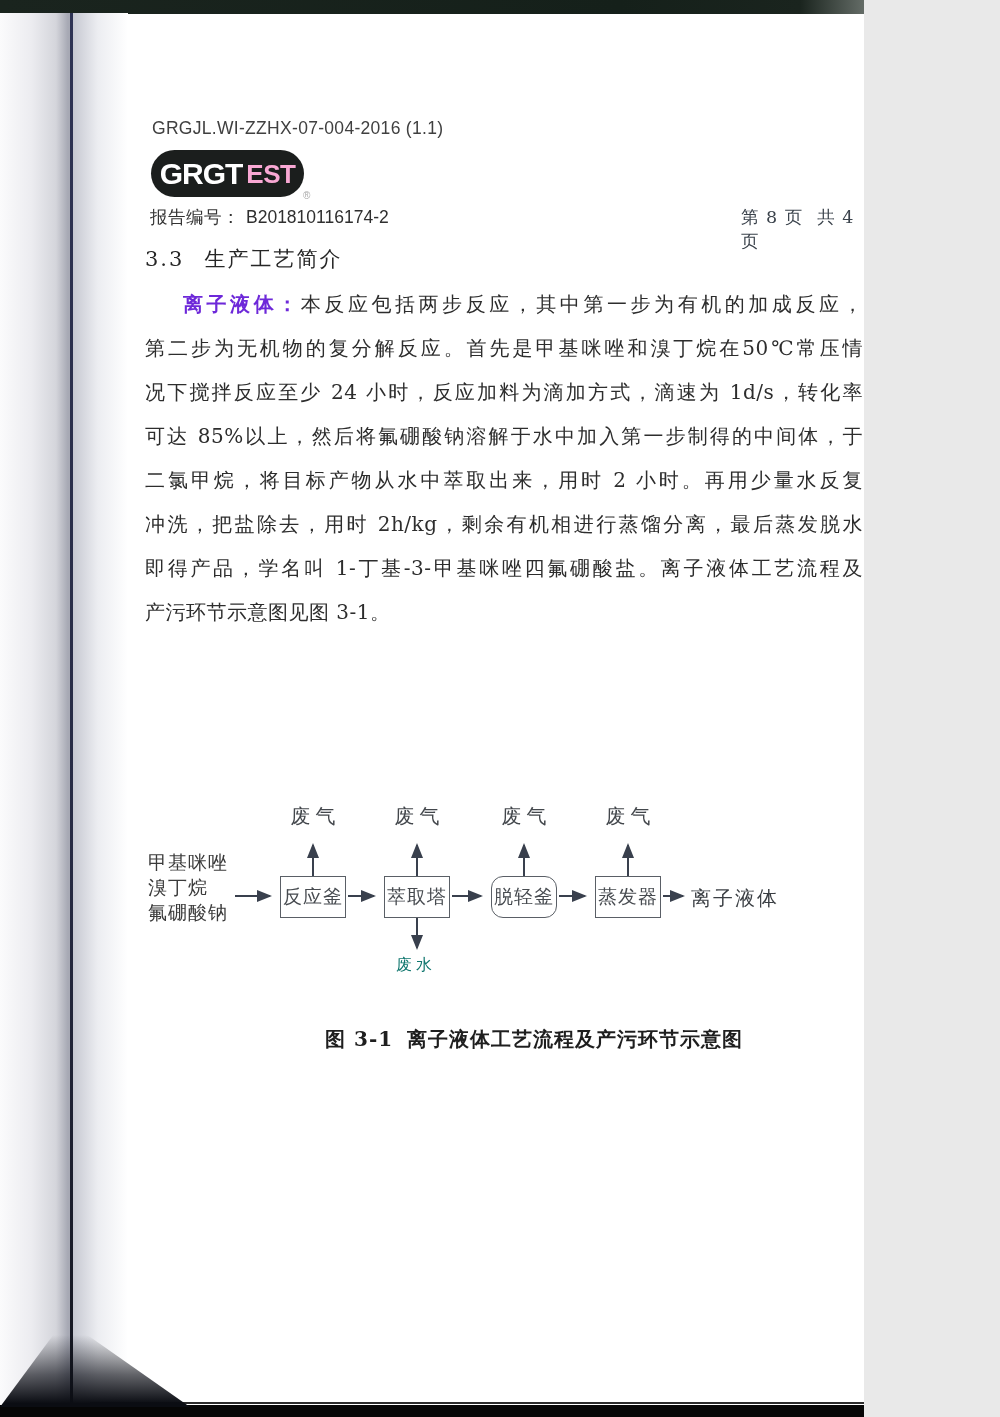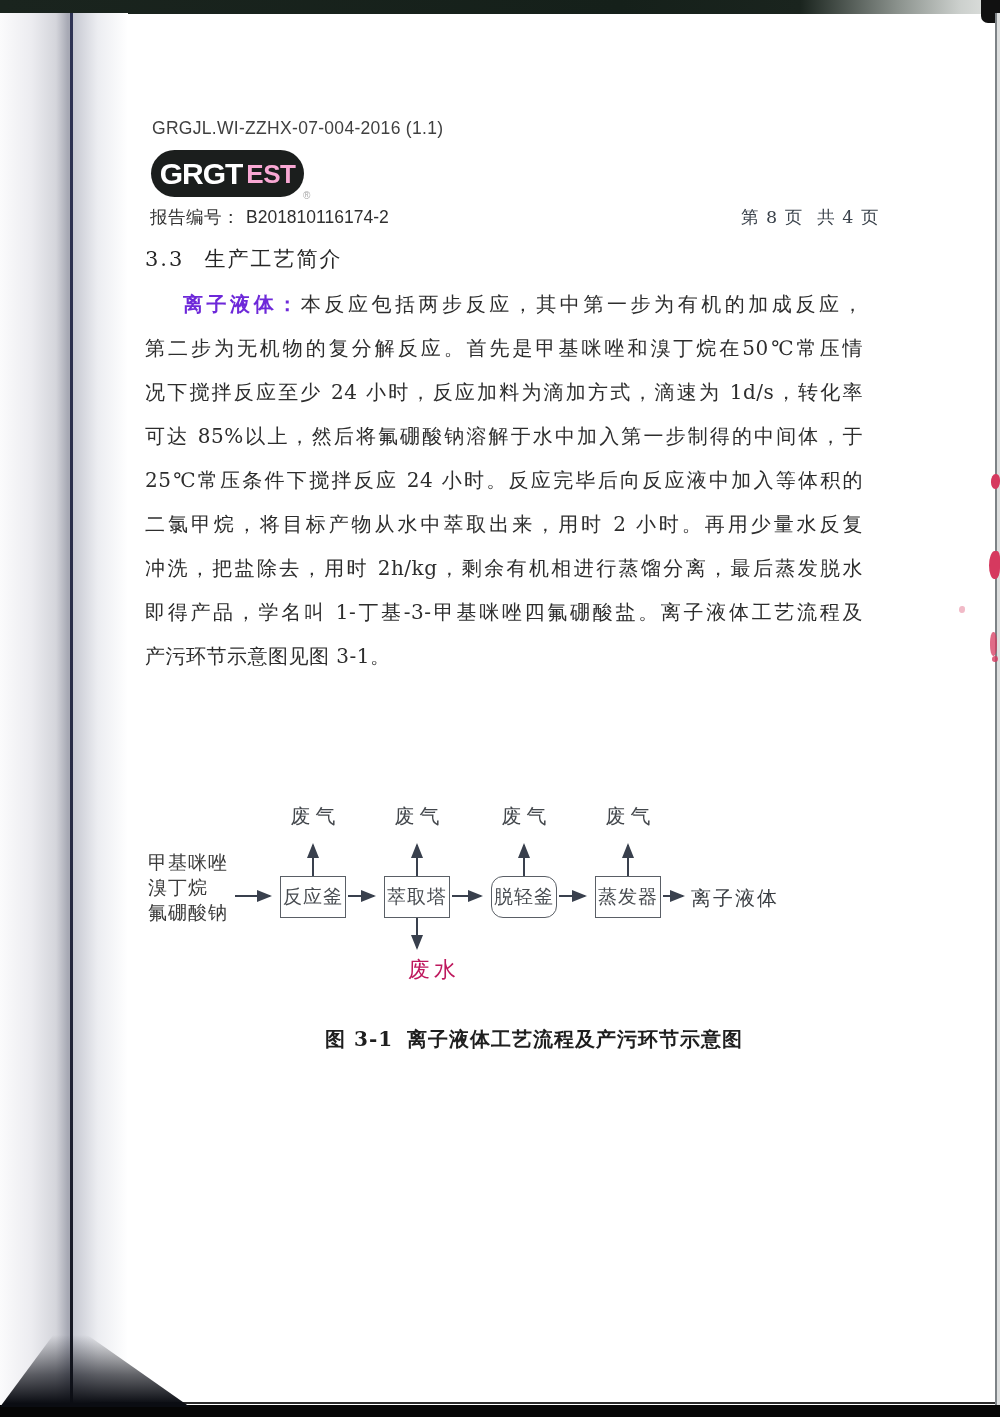--- a/index.html
+++ b/index.html
@@ -1,16 +1,16 @@
 <!DOCTYPE html>
 <html><head>
 <meta charset="utf-8">
 <style>
   html,body{margin:0;padding:0;background:#e9e9e9;}
-  .scan{position:relative;width:1000px;height:1417px;background:#ffffff;overflow:hidden;
+  .scan{position:relative;width:864px;height:1417px;background:#ffffff;overflow:hidden;
         font-family:"DejaVu Serif","Liberation Serif",serif;color:#2d2d2d;}
 
   
   .top-strip{position:absolute;left:0;top:0;width:1000px;height:14px;
     background:linear-gradient(to right,#1a241e 0%,#15201a 62%,#1a241e 80%,#8d948f 90%,#ccd0cd 96%,#e2e4e2 100%);}
   .top-corner{position:absolute;left:981px;top:0;width:19px;height:23px;background:#111;border-bottom-left-radius:7px;}
   .left-page{position:absolute;left:0;top:13px;width:70px;height:1392px;
     background:linear-gradient(to right,#fbfbfc 0%,#ececf0 45%,#d4d5db 80%,#a7a9b4 97%);}
   .spine-line{position:absolute;left:70px;top:13px;width:3px;height:1392px;
     background:linear-gradient(to bottom,#2e3354 0%,#272b44 60%,#14161f 100%);}
@@ -61,21 +61,21 @@
 
   
   .figure{position:absolute;left:140px;top:795px;width:745px;height:205px;}
   .figure svg{position:absolute;left:0;top:0;}
   .fin{position:absolute;left:8px;top:55px;font-size:19px;line-height:25px;color:#3a3a3a;letter-spacing:1px;}
   .fbox{position:absolute;top:81px;width:66px;height:42px;border:1.5px solid #5a5f66;background:#fff;
     display:flex;align-items:center;justify-content:center;font-size:19px;color:#474b50;letter-spacing:1px;box-sizing:border-box;}
   .b1{left:140px;} .b2{left:244px;} .b3{left:351px;border-radius:12px;} .b4{left:455px;}
   .fgas{position:absolute;top:8px;width:80px;text-align:center;font-size:20px;color:#43474c;letter-spacing:5px;padding-left:5px;box-sizing:border-box;}
   .g1{left:133px;} .g2{left:237px;} .g3{left:344px;} .g4{left:448px;}
-  .fwater{position:absolute;left:252px;top:160px;width:80px;text-align:center;font-size:22px;color:#be185d;letter-spacing:4px;padding-left:4px;box-sizing:border-box;}
+  .fwater{position:absolute;left:252px;top:160px;width:80px;font-size:16px;color:#0f766e;letter-spacing:4px;padding-left:4px;box-sizing:border-box;}
   .fout{position:absolute;left:551px;top:90px;font-size:20px;color:#3a3e43;letter-spacing:2px;}
 
   
   .caption{position:absolute;left:325px;top:1026px;font-size:20px;font-weight:700;color:#1e1e1e;letter-spacing:1px;}
   .cap-gap{display:inline-block;width:14px;}
 </style>
 </head>
 <body>
 
 <div class="scan">
@@ -105,21 +105,20 @@
   <div class="report-row"><span class="report-label">报告编号：</span><span class="report-value">B201810116174-2</span></div>
   <div class="page-indicator"><span>第 8 页</span><span class="gap"></span><span>共 4 页</span></div>
 
   <div class="section-heading"><span class="sec-num">3.3</span><span class="sec-title">生产工艺简介</span></div>
 
   <div class="para">
     <div class="pline jl indent"><span class="lead">离子液体：</span><span>本反应包括两步反应，其中第一步为有机的加成反应，</span></div>
     <div class="pline jl">第二步为无机物的复分解反应。首先是甲基咪唑和溴丁烷在50℃常压情</div>
     <div class="pline jl">况下搅拌反应至少 24 小时，反应加料为滴加方式，滴速为 1d/s，转化率</div>
     <div class="pline jl">可达 85%以上，然后将氟硼酸钠溶解于水中加入第一步制得的中间体，于</div>
-    <div class="pline jl">25℃常压条件下搅拌反应 24 小时。反应完毕后向反应液中加入等体积的</div>
     <div class="pline jl">二氯甲烷，将目标产物从水中萃取出来，用时 2 小时。再用少量水反复</div>
     <div class="pline jl">冲洗，把盐除去，用时 2h/kg，剩余有机相进行蒸馏分离，最后蒸发脱水</div>
     <div class="pline jl">即得产品，学名叫 1-丁基-3-甲基咪唑四氟硼酸盐。离子液体工艺流程及</div>
     <div class="pline">产污环节示意图见图 3-1。</div>
   </div>
 
   <div class="figure">
     <svg width="745" height="205" viewBox="0 0 745 205">
       <defs>
         <marker id="ah" markerWidth="9" markerHeight="8" refX="6.5" refY="3" orient="auto" markerUnits="strokeWidth">

